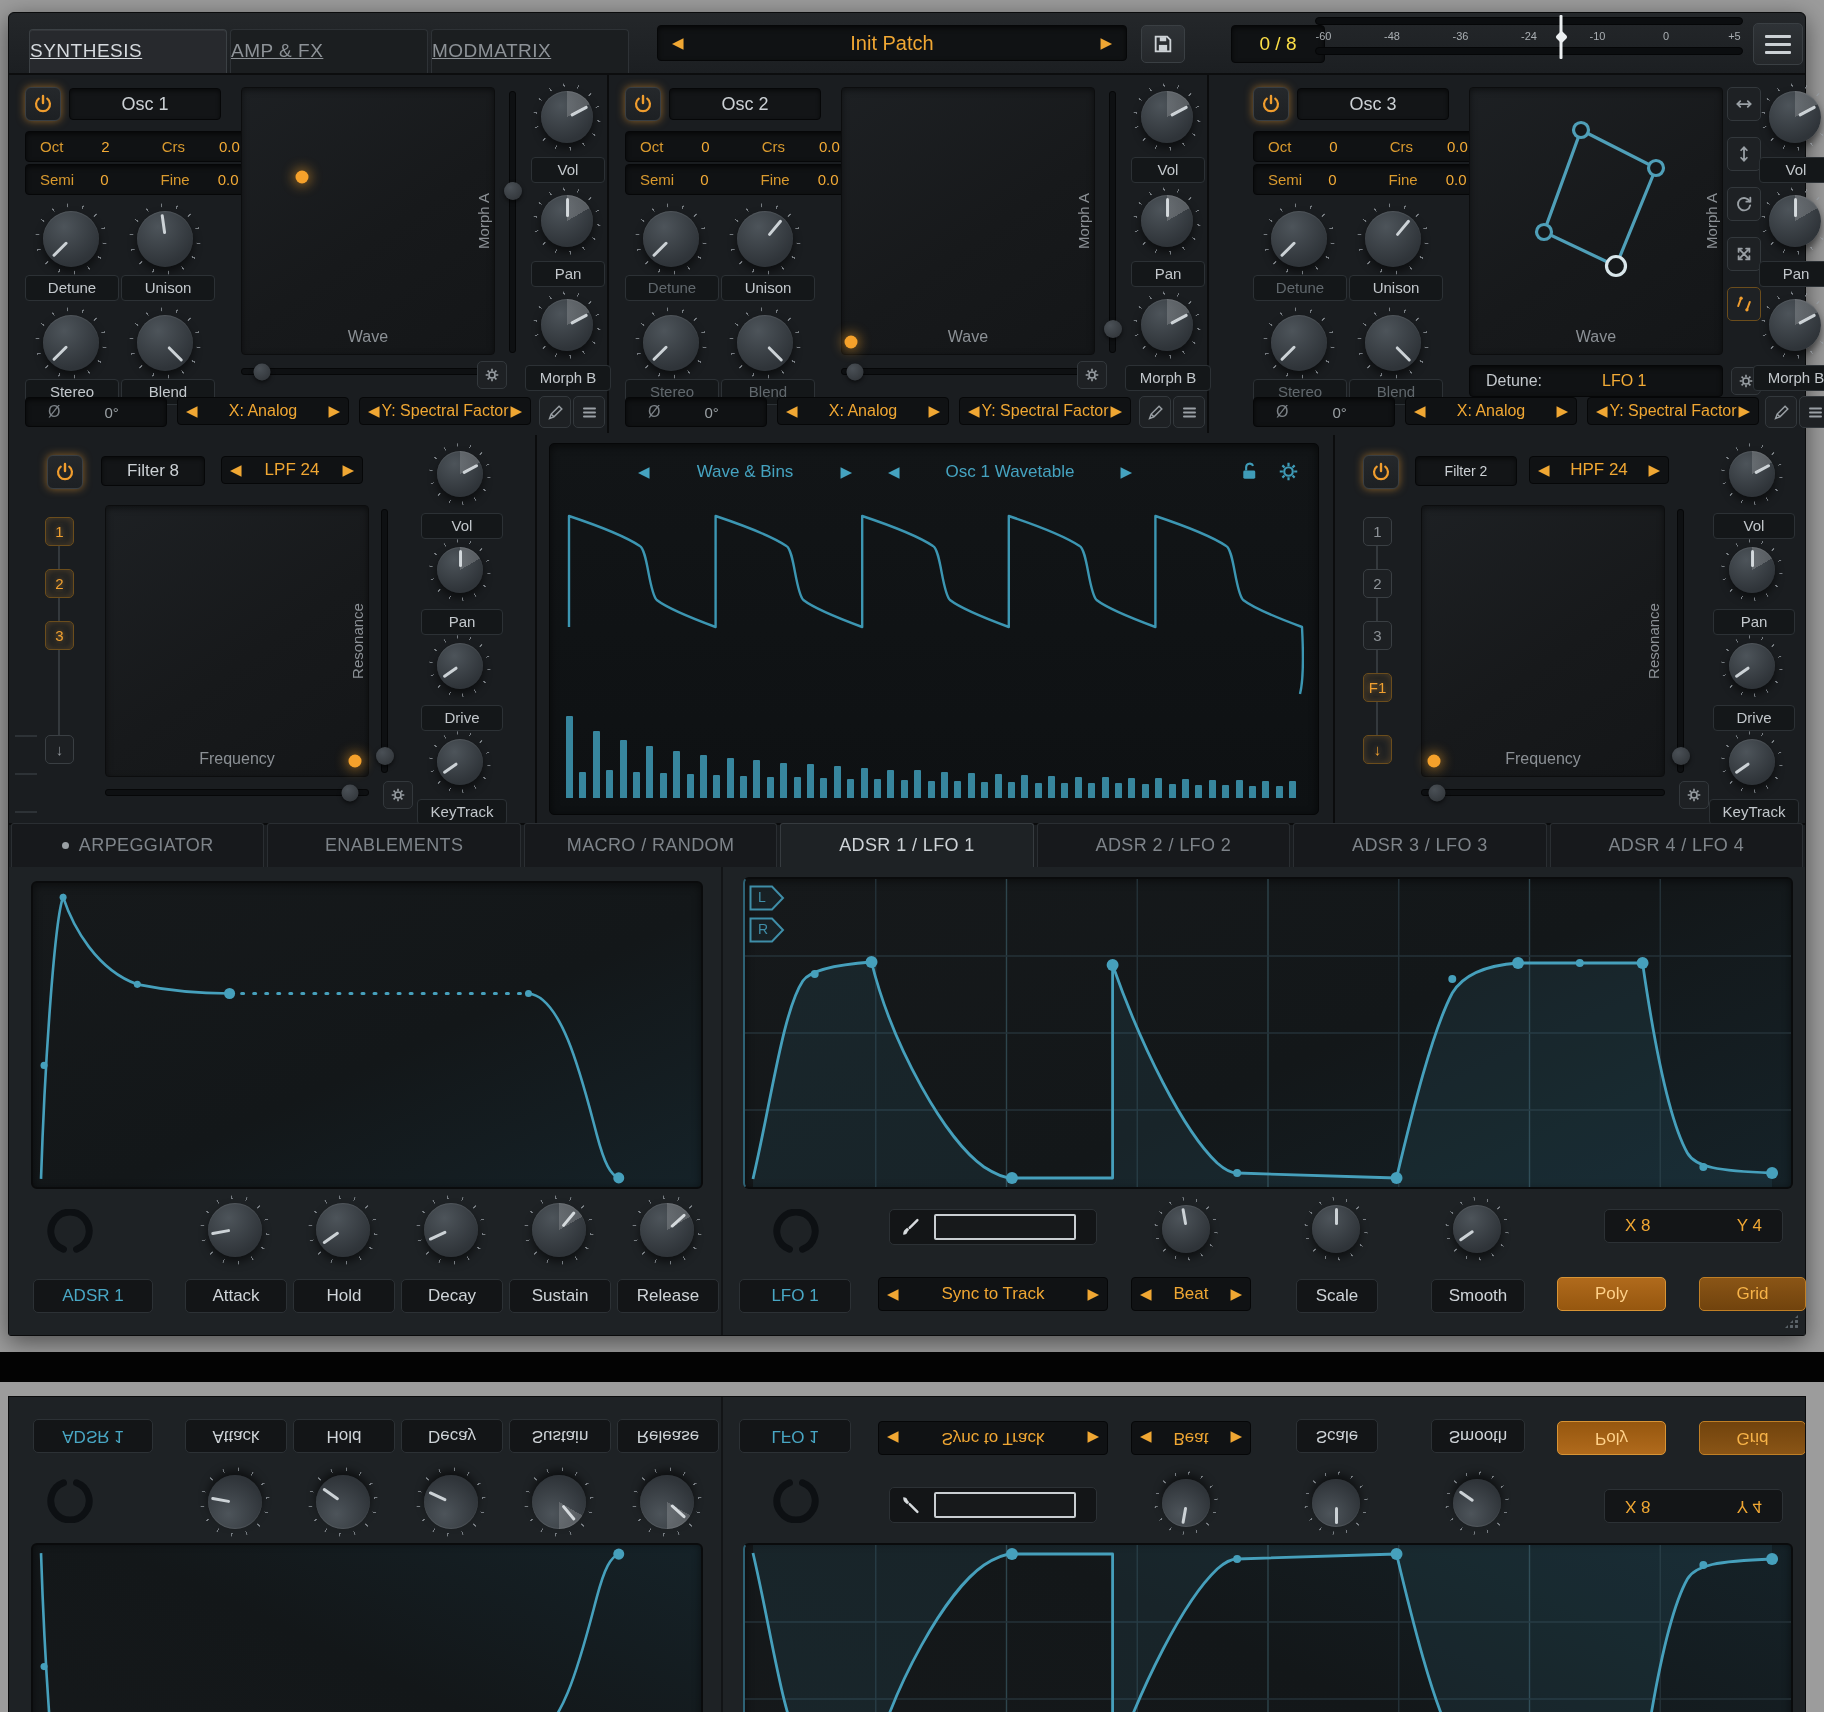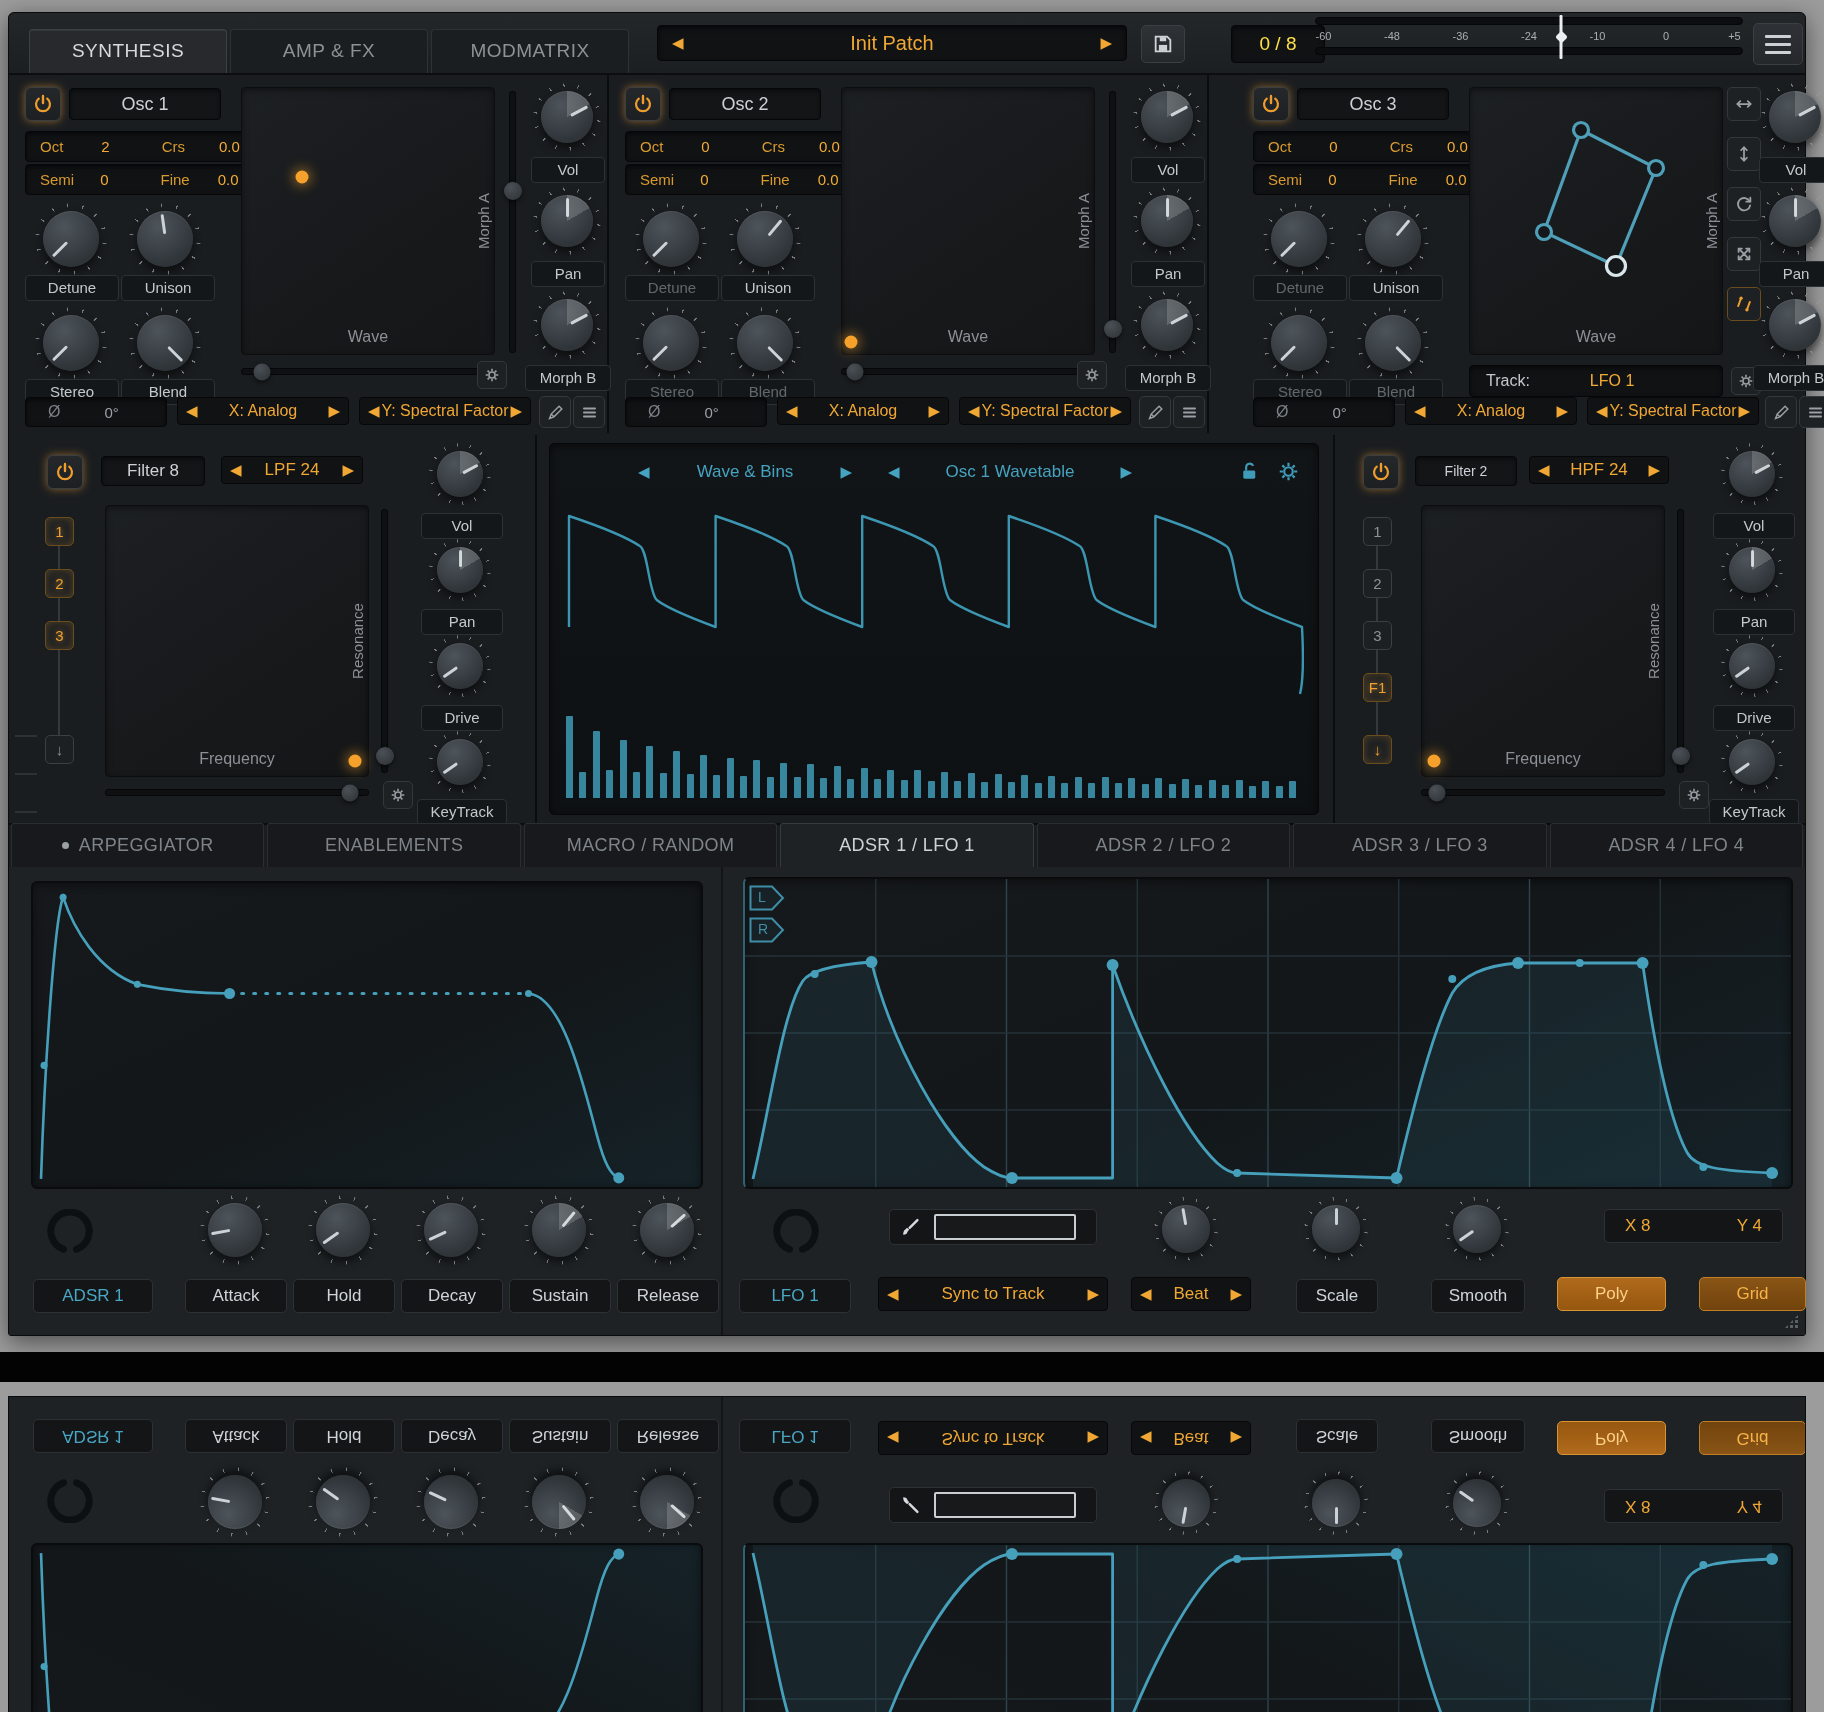--- a/index.html
+++ b/index.html
@@ -7,22 +7,22 @@
        -webkit-font-smoothing:antialiased;}
   #stage{position:absolute;inset:0;}
   .abs{position:absolute;}
   
   #main-window{position:absolute;left:8px;top:12px;width:1796px;height:1322px;background:#1a1d20;
     border:1px solid #0a0b0c;border-radius:6px 6px 3px 3px;box-shadow:0 6px 24px rgba(0,0,0,.5);}
   
   #top-bar{position:absolute;left:0;top:0;width:100%;height:60px;background:linear-gradient(#24272a,#1c1f22);
     border-bottom:2px solid #0c0d0e;border-radius:6px 6px 0 0;}
   #top-tabs{position:absolute;left:20px;top:16px;width:600px;height:44px;display:flex;gap:3px;}
-  .ttab{flex:1;font-size:19px;letter-spacing:.5px;text-align:center;line-height:42px;color:#8d9297;
-    background:#1b1e20;border:1px solid #2e3236;border-bottom:none;border-radius:4px 4px 0 0;cursor:default;}
+  .ttab{flex:1;font-size:19px;letter-spacing:.5px;line-height:42px;color:#8d9297;
+    background:#1b1e20;border:1px solid #2e3236;border-bottom:none;border-radius:4px 4px 0 0;cursor:default;text-decoration:underline;}
   .ttab.active{background:#27292d;color:#d6dade;border-color:#3b4044;box-shadow:inset 0 1px 0 rgba(255,255,255,.06);}
   .inset{background:#101214;border:1px solid #060708;border-radius:4px;box-shadow:inset 0 2px 5px rgba(0,0,0,.65);}
   #patch-sel{left:648px;top:12px;width:470px;height:36px;display:flex;align-items:center;justify-content:space-between;padding:0 14px;box-sizing:border-box;}
   .orange{color:#fde047;margin-left:32px;}
   .arr{color:#f0a733;font-size:15px;}
   #patch-name{font-size:20px;color:#f0a733;}
   .sqbtn{background:linear-gradient(#2e3236,#25282b);border:1px solid #3a3f43;border-radius:5px;color:#ced3d7;
     display:flex;align-items:center;justify-content:center;}
   #save-btn{left:1132px;top:12px;width:42px;height:36px;}
   #patch-counter{left:1190px;top:12px;width:92px;height:36px;line-height:36px;text-align:center;font-size:19px;}
@@ -489,21 +489,21 @@
       <span class="pad-side">Morph A</span>
       <svg id="osc3-shape" width="252" height="266" viewBox="0 0 252 266">
         <polygon id="osc3-poly" fill="none" stroke="#4f9fb8" stroke-width="3.2" points="111,42 186,80 146,178 74,144"></polygon>
       <circle cx="111" cy="42" r="7.5" fill="#15181a" stroke="#4f9fb8" stroke-width="3.2"></circle>
             <circle cx="186" cy="80" r="7.5" fill="#15181a" stroke="#4f9fb8" stroke-width="3.2"></circle>
             <circle cx="146" cy="178" r="9.5" fill="#15181a" stroke="#d9e6ea" stroke-width="3.2"></circle>
             <circle cx="74" cy="144" r="7.5" fill="#15181a" stroke="#4f9fb8" stroke-width="3.2"></circle>
           </svg>
     </div>
     <div class="vrow inset" style="left:232px;top:290px;width:252px;height:30px">
-      <span style="color:#c3c8cc;margin-left:16px;font-size:16px">Track:</span>
+      <span style="color:#c3c8cc;margin-left:16px;font-size:16px">Detune:</span>
       <span class="vval" style="margin-left:60px;font-size:16px">LFO 1</span>
     </div>
     <div class="gearbtn" style="left:494px;top:292px;width:28px;height:26px">
           <svg class="icon" width="18" height="18">
             <use href="#i-gear"></use>
           </svg>
         </div>
     <div class="gearbtn" style="left:490px;top:12px;width:32px;height:32px">
           <svg class="icon" width="20" height="20">
             <use href="#i-harr"></use>

